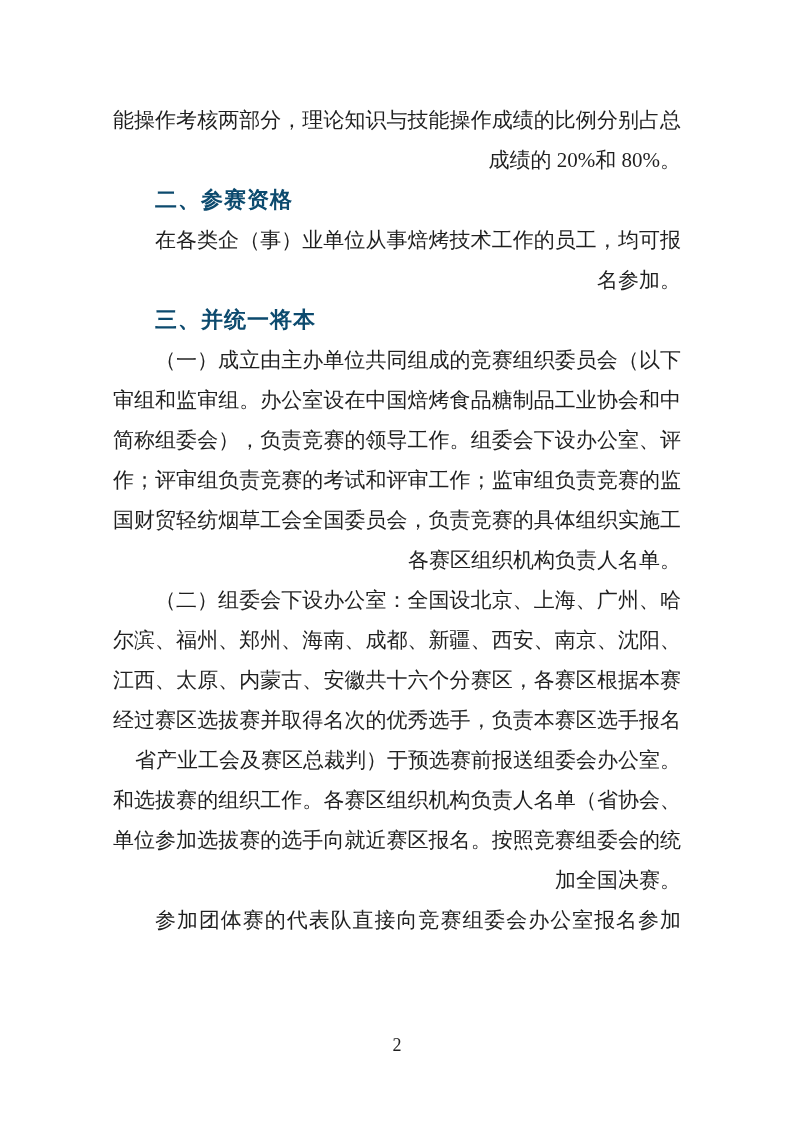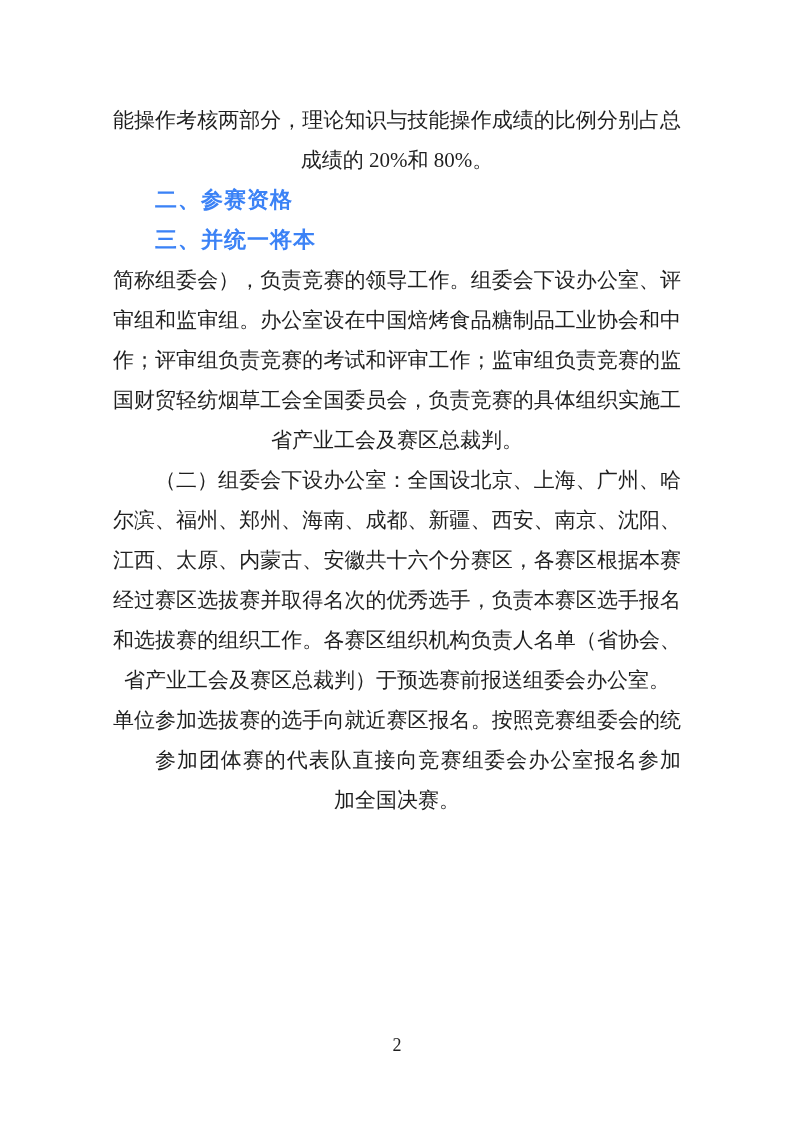--- a/index.html
+++ b/index.html
@@ -35,29 +35,29 @@
     white-space: normal;
     text-align: justify;
     text-align-last: justify;
     text-justify: inter-character;
   }
   .line.justify-indent {
     text-indent: 42px;
   }
   
   .line.plain {
-    text-align: center;
+    text-align: right;
   }
   .line.heading {
     font-family: "Liberation Sans", sans-serif;
     font-weight: bold;
     font-size: 22px;
     text-indent: 42px;
     letter-spacing: 1px;
-    color: #3b82f6;
+    color: #0c4a6e;
   }
   .footer {
     position: absolute;
     top: 1025px;
     left: 0;
     width: 100%;
     height: 40px;
     line-height: 40px;
     text-align: center;
     font-size: 18px;
@@ -65,30 +65,33 @@
   }
 </style>
 </head>
 <body>
 
 <div class="page">
   <div class="content" id="content">
       <div class="line justify">能操作考核两部分，理论知识与技能操作成绩的比例分别占总</div>
       <div class="line plain">成绩的 20%和 80%。</div>
       <div class="line heading">二、参赛资格</div>
+      <div class="line justify-indent">在各类企（事）业单位从事焙烤技术工作的员工，均可报</div>
+      <div class="line plain">名参加。</div>
       <div class="line heading">三、并统一将本</div>
+      <div class="line justify-indent">（一）成立由主办单位共同组成的竞赛组织委员会（以下</div>
+      <div class="line justify">审组和监审组。办公室设在中国焙烤食品糖制品工业协会和中</div>
       <div class="line justify">简称组委会），负责竞赛的领导工作。组委会下设办公室、评</div>
-      <div class="line justify">审组和监审组。办公室设在中国焙烤食品糖制品工业协会和中</div>
       <div class="line justify">作；评审组负责竞赛的考试和评审工作；监审组负责竞赛的监</div>
       <div class="line justify">国财贸轻纺烟草工会全国委员会，负责竞赛的具体组织实施工</div>
-      <div class="line plain">省产业工会及赛区总裁判。</div>
+      <div class="line plain">各赛区组织机构负责人名单。</div>
       <div class="line justify-indent">（二）组委会下设办公室：全国设北京、上海、广州、哈</div>
       <div class="line justify">尔滨、福州、郑州、海南、成都、新疆、西安、南京、沈阳、</div>
       <div class="line justify">江西、太原、内蒙古、安徽共十六个分赛区，各赛区根据本赛</div>
       <div class="line justify">经过赛区选拔赛并取得名次的优秀选手，负责本赛区选手报名</div>
+      <div class="line plain">省产业工会及赛区总裁判）于预选赛前报送组委会办公室。</div>
       <div class="line justify">和选拔赛的组织工作。各赛区组织机构负责人名单（省协会、</div>
-      <div class="line plain">省产业工会及赛区总裁判）于预选赛前报送组委会办公室。</div>
       <div class="line justify">单位参加选拔赛的选手向就近赛区报名。按照竞赛组委会的统</div>
+      <div class="line plain">加全国决赛。</div>
       <div class="line justify-indent">参加团体赛的代表队直接向竞赛组委会办公室报名参加</div>
-      <div class="line plain">加全国决赛。</div>
     </div>
   <div class="footer">2</div>
 </div>
 
 </body></html>

